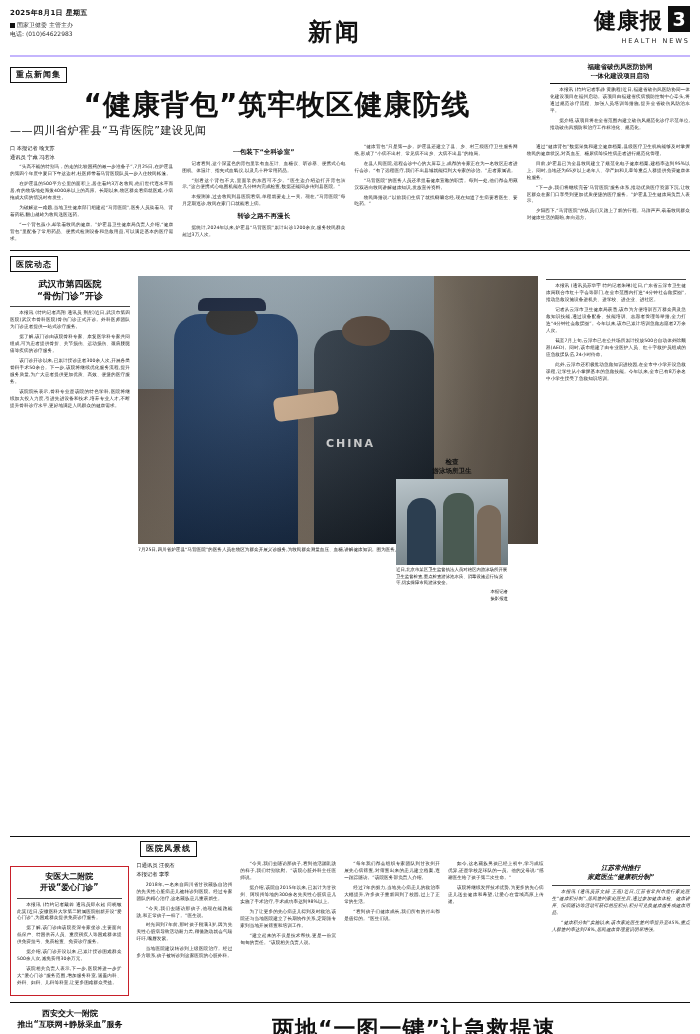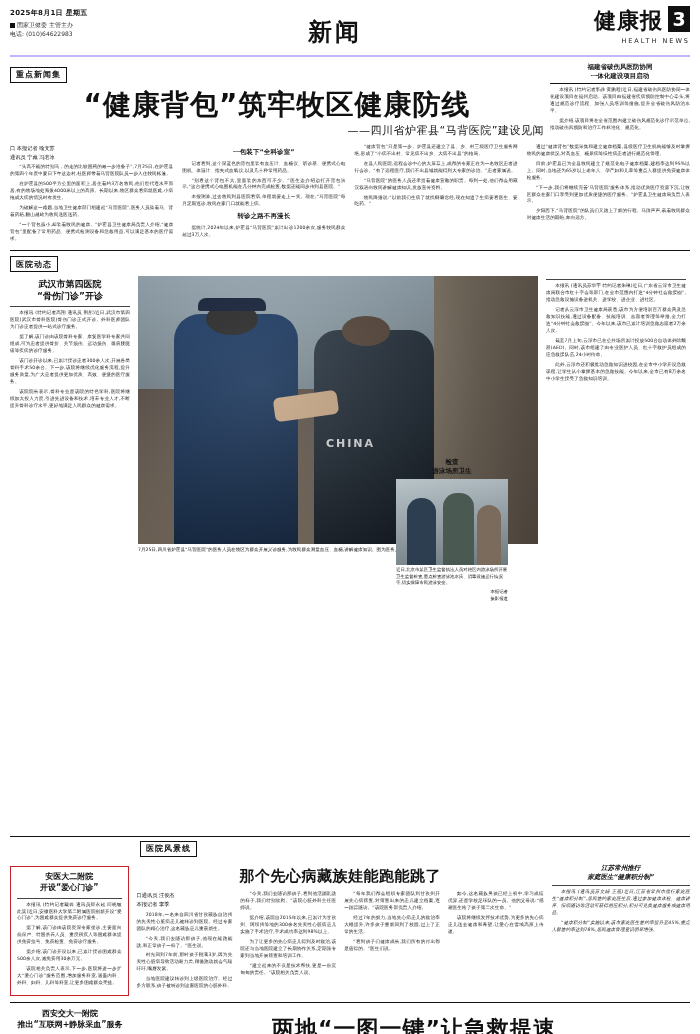--- a/index.html
+++ b/index.html
@@ -51,21 +51,21 @@
   }
   .col-text p{margin:0 0 3px 0;text-indent:2em;}
   .sub-hd{font-size:6.5px;font-weight:bold;text-align:center;margin:4px 0 3px;}
   
   .top-story{padding-top:5px;}
   .ts-tagwrap{margin-bottom:4px;}
   .ts-title{
     font-size:28px;font-weight:bold;text-align:center;letter-spacing:1px;
     margin:6px 0 2px;line-height:1.15;
   }
-  .ts-sub{font-size:11px;text-align:right;margin:2px 0 6px;letter-spacing:.5px;}
+  .ts-sub{font-size:11px;text-align:left;margin:2px 0 6px;letter-spacing:.5px;}
   .ts-byline{font-size:5.2px;line-height:1.7;}
   .ts-cols{display:flex;gap:9px;margin-top:4px;}
   .ts-cols > div{flex:1;}
   
   .sec2{margin-top:5px;}
   .sec-bar{display:flex;align-items:center;gap:6px;margin-bottom:4px;}
   .sec-body{display:flex;gap:8px;}
   .c-left{width:120px;}
   .c-mid{width:400px;}
   .c-right{width:140px;}
@@ -272,21 +272,20 @@
           <div class="col-text">
             <p>本报讯 (特约记者戴蓉 通讯员郑永超 问晓敏 此笑)近日,安徽医科大学第二附属医院创新开设“爱心门诊”,为困难群众提供免费诊疗服务。</p>
             <p>据了解,该门诊由该院资深专家坐诊,主要面向低保户、特困供养人员、重度残疾人等困难群体提供免费挂号、免费检查、免费诊疗服务。</p>
             <p>据介绍,该门诊开设以来,已累计接诊困难群众500余人次,减免费用30余万元。</p>
             <p>该院相关负责人表示,下一步,医院将进一步扩大“爱心门诊”服务范围,增加服务科室,涵盖内科、外科、妇科、儿科等科室,让更多困难群众受益。</p>
           </div>
         </div>
       </div>
 
       <div style="width:412px;">
-        <div class="feat-hd">那个先心病藏族娃能跑能跳了</div>
         <div class="three">
           <div>
             <div class="ts-byline" style="white-space:pre-line;margin-bottom:3px;">口通讯员  汪俊杰
 本报记者  李季</div>
             <div class="col-text">
               <p>2018年,一名来自四川省甘孜藏族自治州的先天性心脏病患儿被转诊到医院。经过专家团队的精心治疗,这名藏族患儿重获新生。</p>
               <p>“今天,我们去随访那孩子,他现在能跑能跳,和正常孩子一样了。”医生说。</p>
               <p>时光回到7年前,那时孩子刚满3岁,因为先天性心脏病导致活动耐力差,稍微跑动就会气喘吁吁,嘴唇发紫。</p>
               <p>当地医院建议转诊到上级医院治疗。经过多方联系,孩子被转诊到这家医院的心脏外科。</p>
             </div>

